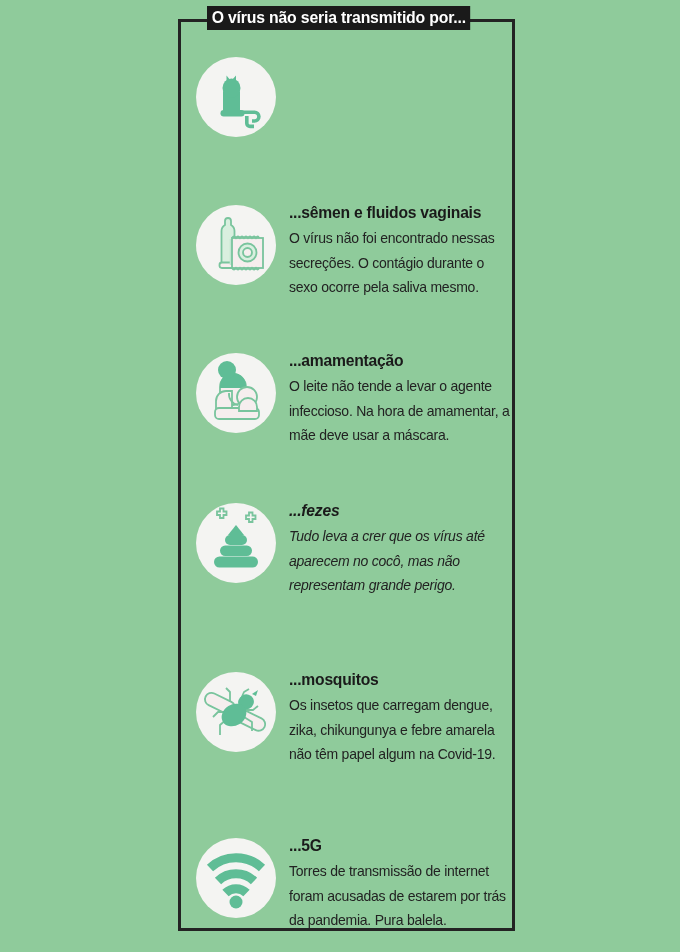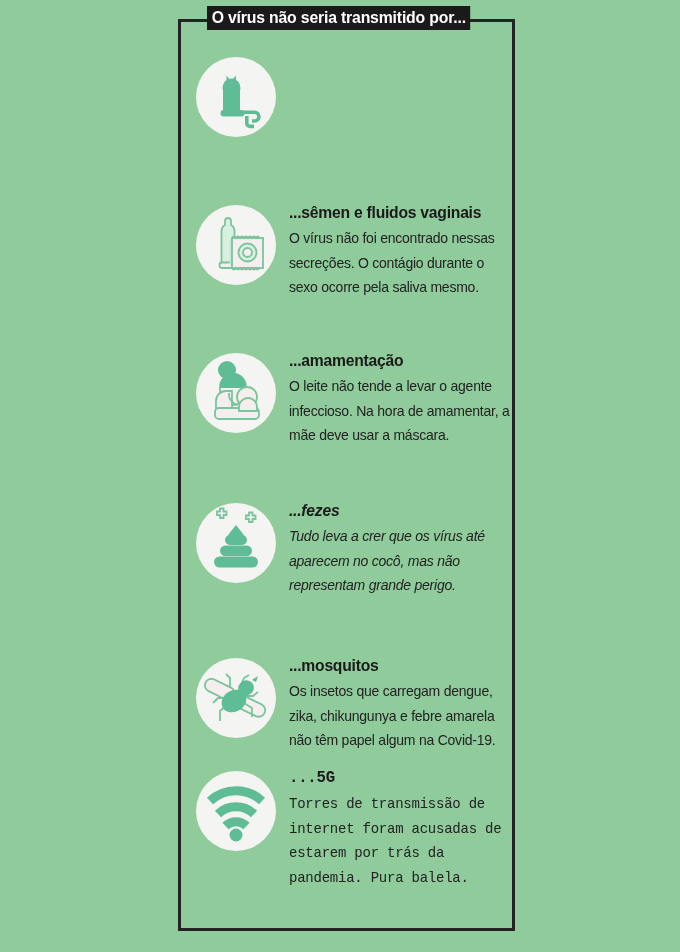--- a/index.html
+++ b/index.html
@@ -106,22 +106,22 @@
     transform: scaleX(0.96);
     transform-origin: left top;
     width: 236px;
   }
 
   
   .e1 { top: 57px;  }
   .e2 { top: 205px; }
   .e3 { top: 353px; }
   .e4 { top: 503px; font-style: italic; }
-  .e5 { top: 658px; }
-  .e6 { top: 771px; font-family: Liberation Mono, monospace; }
+  .e5 { top: 672px; }
+  .e6 { top: 838px; }
 </style>
 </head>
 <body>
 
 <div id="infographic">
 
   <div class="panel"></div>
 
   <div class="title-banner">O vírus não seria transmitido por...</div>
 

